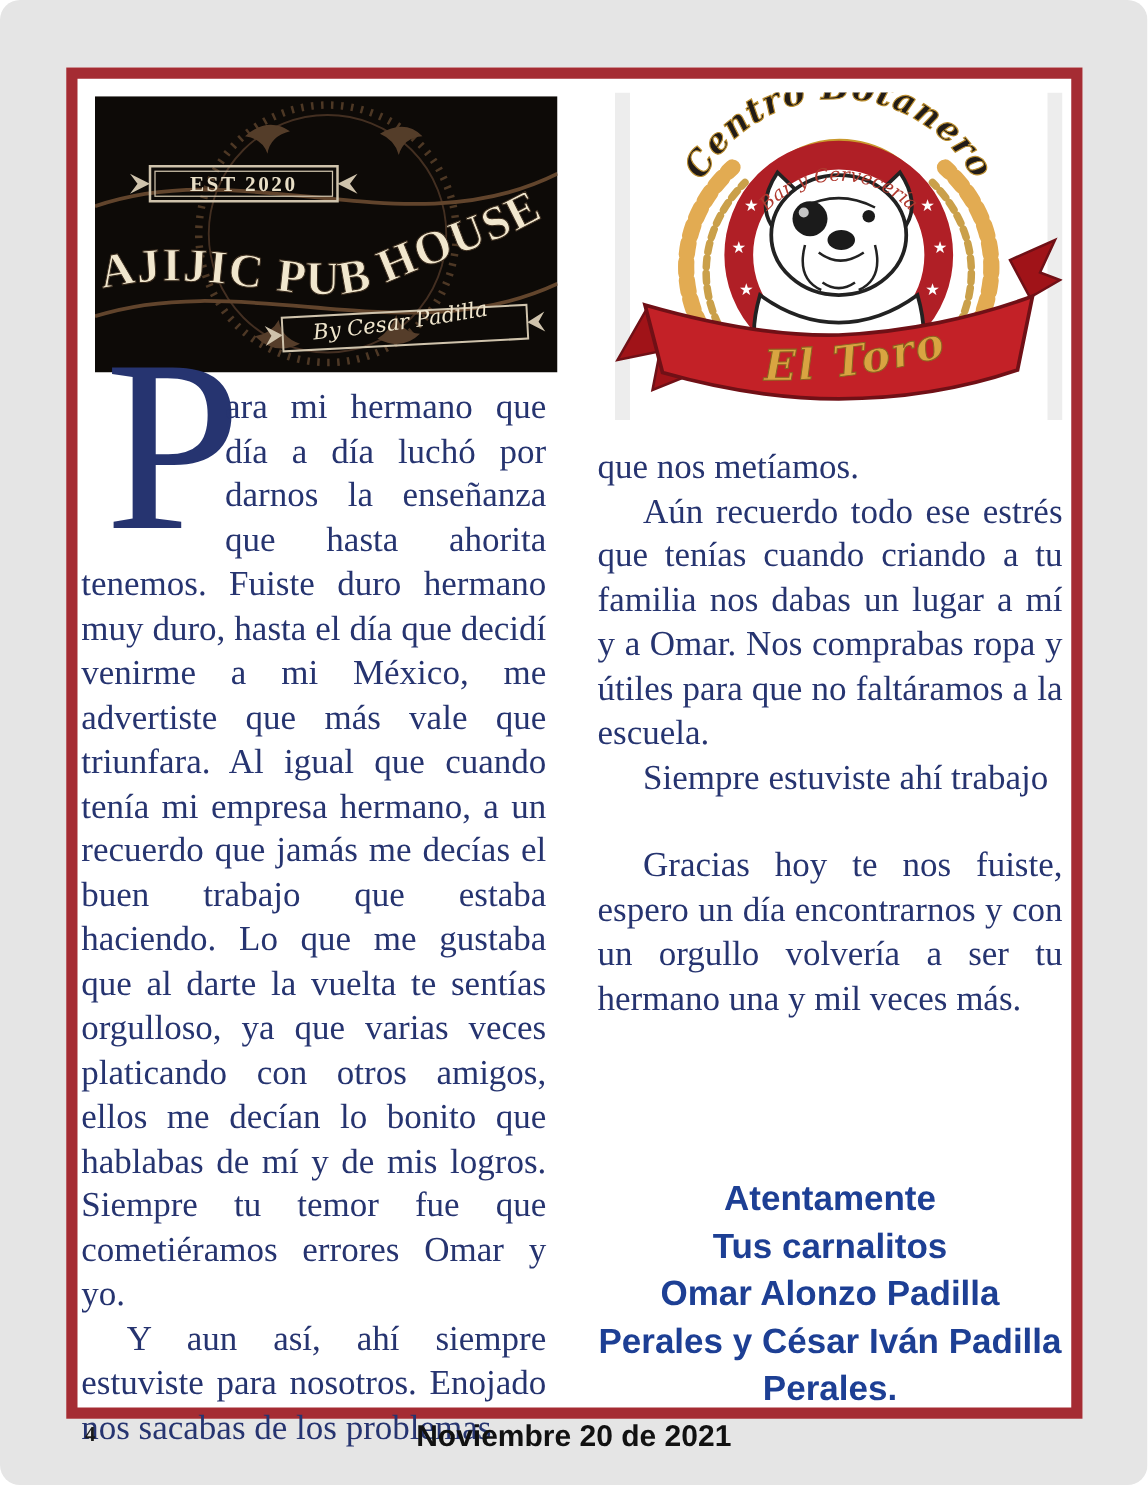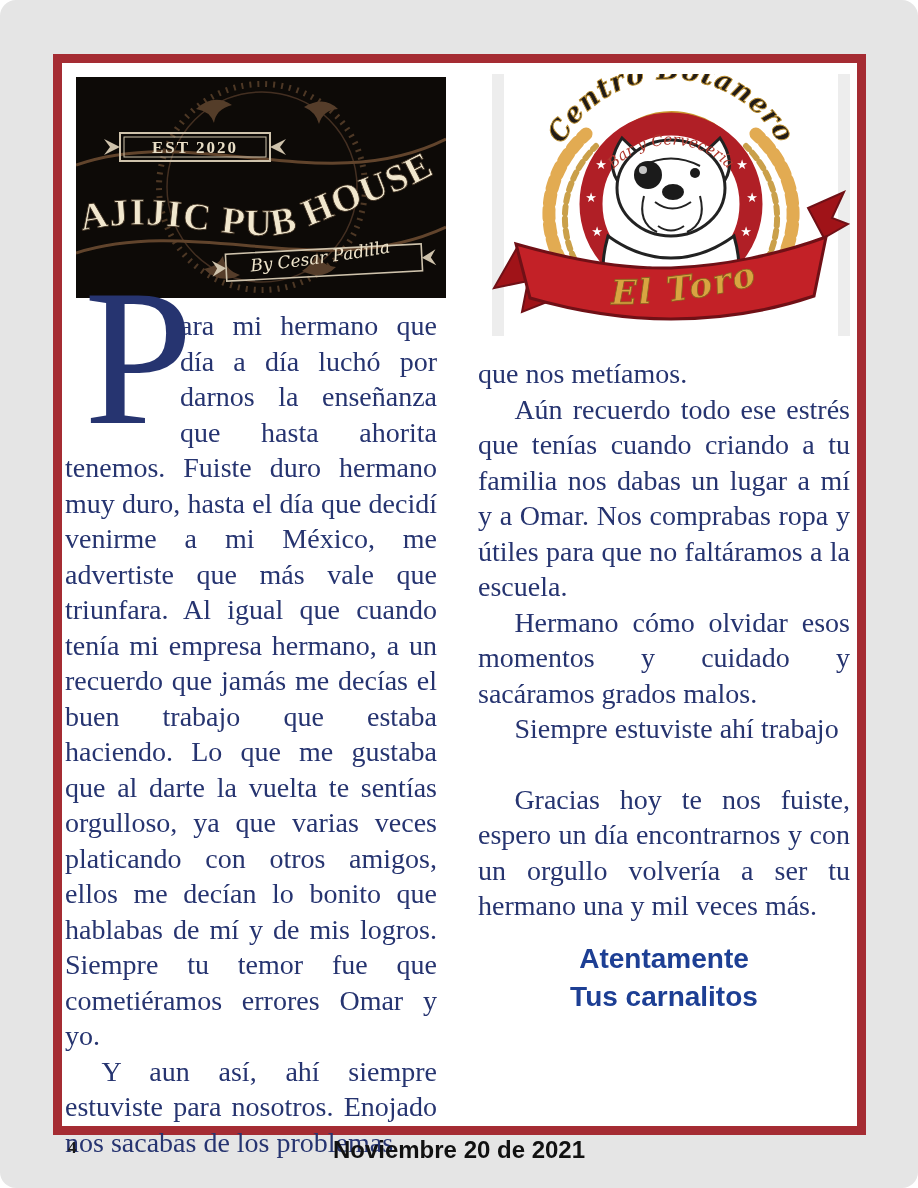--- a/index.html
+++ b/index.html
@@ -153,26 +153,26 @@
 
   <div id="col-left" class="col">
     <div id="dropcap-spacer"></div>
     <p>ara mi hermano que día a día luchó por darnos la enseñanza que hasta ahorita tenemos. Fuiste duro hermano muy duro, hasta el día que decidí venirme a mi México, me advertiste que más vale que triunfara. Al igual que cuando tenía mi empresa hermano, a un recuerdo que jamás me decías el buen trabajo que estaba haciendo. Lo que me gustaba que al darte la vuelta te sentías orgulloso, ya que varias veces platicando con otros amigos, ellos me decían lo bonito que hablabas de mí y de mis logros. Siempre tu temor fue que cometiéramos errores Omar y yo.</p>
     <p class="indent">Y aun así, ahí siempre estuviste para nosotros. Enojado nos sacabas de los problemas</p>
   </div>
 
   <div id="col-right" class="col">
     <p>que nos metíamos.</p>
     <p class="indent">Aún recuerdo todo ese estrés que tenías cuando criando a tu familia nos dabas un lugar a mí y a Omar. Nos comprabas ropa y útiles para que no faltáramos a la escuela.</p>
-    <p class="indent">Hermano cómo olvidar esos momentos y cuidado y sacáramos grados malos.</p>
     <p class="indent">Siempre estuviste ahí trabajo</p>
     <p class="indent gap">Gracias hoy te nos fuiste, espero un día encontrarnos y con un orgullo volvería a ser tu hermano una y mil veces más.</p>
   </div>
 
   <div id="signature">
     <div>Atentamente</div>
     <div>Tus carnalitos</div>
+    <div>Omar Alonzo Padilla Perales y César  Iván Padilla Perales.</div>
   </div>
 
   <div id="page-number">4</div>
   <div id="footer-date">Noviembre 20 de 2021</div>
 
 </div>
 
 </body></html>

